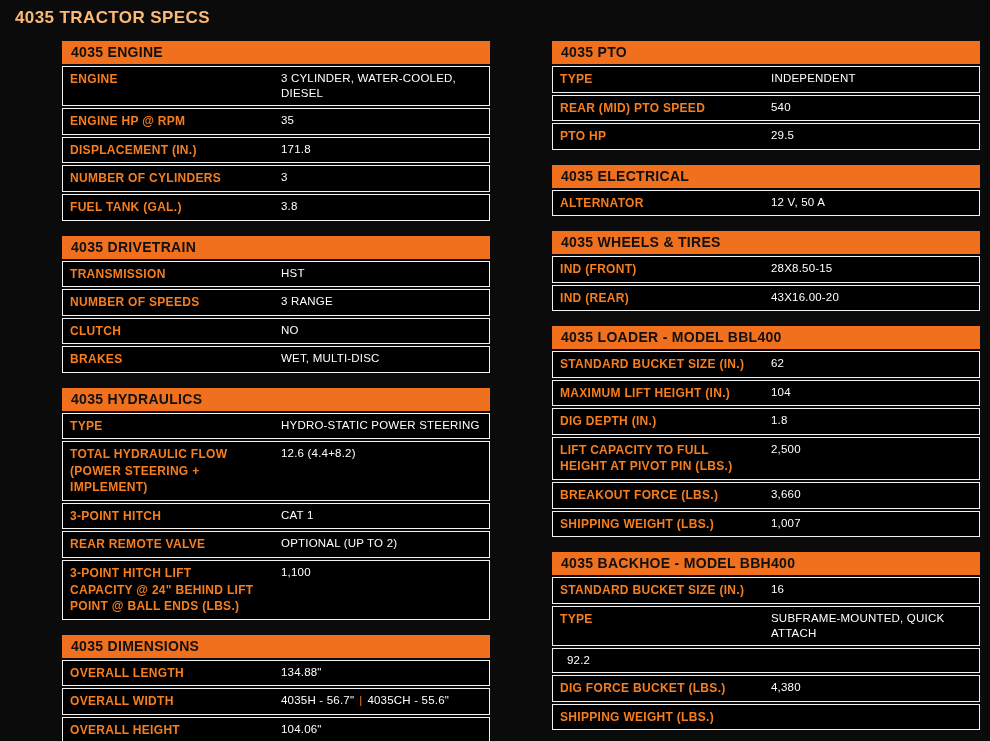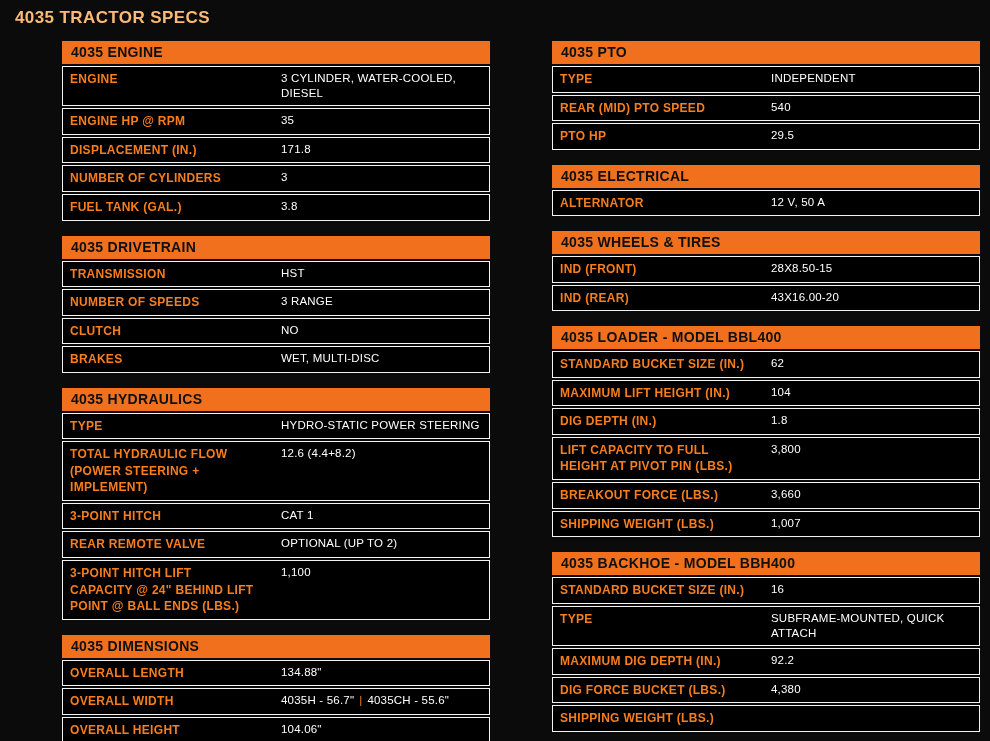--- a/index.html
+++ b/index.html
@@ -216,21 +216,21 @@
         <div class="spec-row">
           <div class="spec-label">MAXIMUM LIFT HEIGHT (IN.)</div>
           <div class="spec-value">104</div>
         </div>
         <div class="spec-row">
           <div class="spec-label">DIG DEPTH (IN.)</div>
           <div class="spec-value">1.8</div>
         </div>
         <div class="spec-row">
           <div class="spec-label">LIFT CAPACITY TO FULL HEIGHT AT PIVOT PIN (LBS.)</div>
-          <div class="spec-value">3,800</div>
+          <div class="spec-value">2,500</div>
         </div>
         <div class="spec-row">
           <div class="spec-label">BREAKOUT FORCE (LBS.)</div>
           <div class="spec-value">3,660</div>
         </div>
         <div class="spec-row">
           <div class="spec-label">SHIPPING WEIGHT (LBS.)</div>
           <div class="spec-value">1,007</div>
         </div>
       </section>
@@ -238,21 +238,20 @@
         <div class="section-header">4035 BACKHOE - MODEL BBH400</div>
         <div class="spec-row">
           <div class="spec-label">STANDARD BUCKET SIZE (IN.)</div>
           <div class="spec-value">16</div>
         </div>
         <div class="spec-row">
           <div class="spec-label">TYPE</div>
           <div class="spec-value">SUBFRAME-MOUNTED, QUICK ATTACH</div>
         </div>
         <div class="spec-row">
-          <div class="spec-label">MAXIMUM DIG DEPTH (IN.)</div>
           <div class="spec-value">92.2</div>
         </div>
         <div class="spec-row">
           <div class="spec-label">DIG FORCE BUCKET (LBS.)</div>
           <div class="spec-value">4,380</div>
         </div>
         <div class="spec-row">
           <div class="spec-label">SHIPPING WEIGHT (LBS.)</div>
         </div>
       </section>

